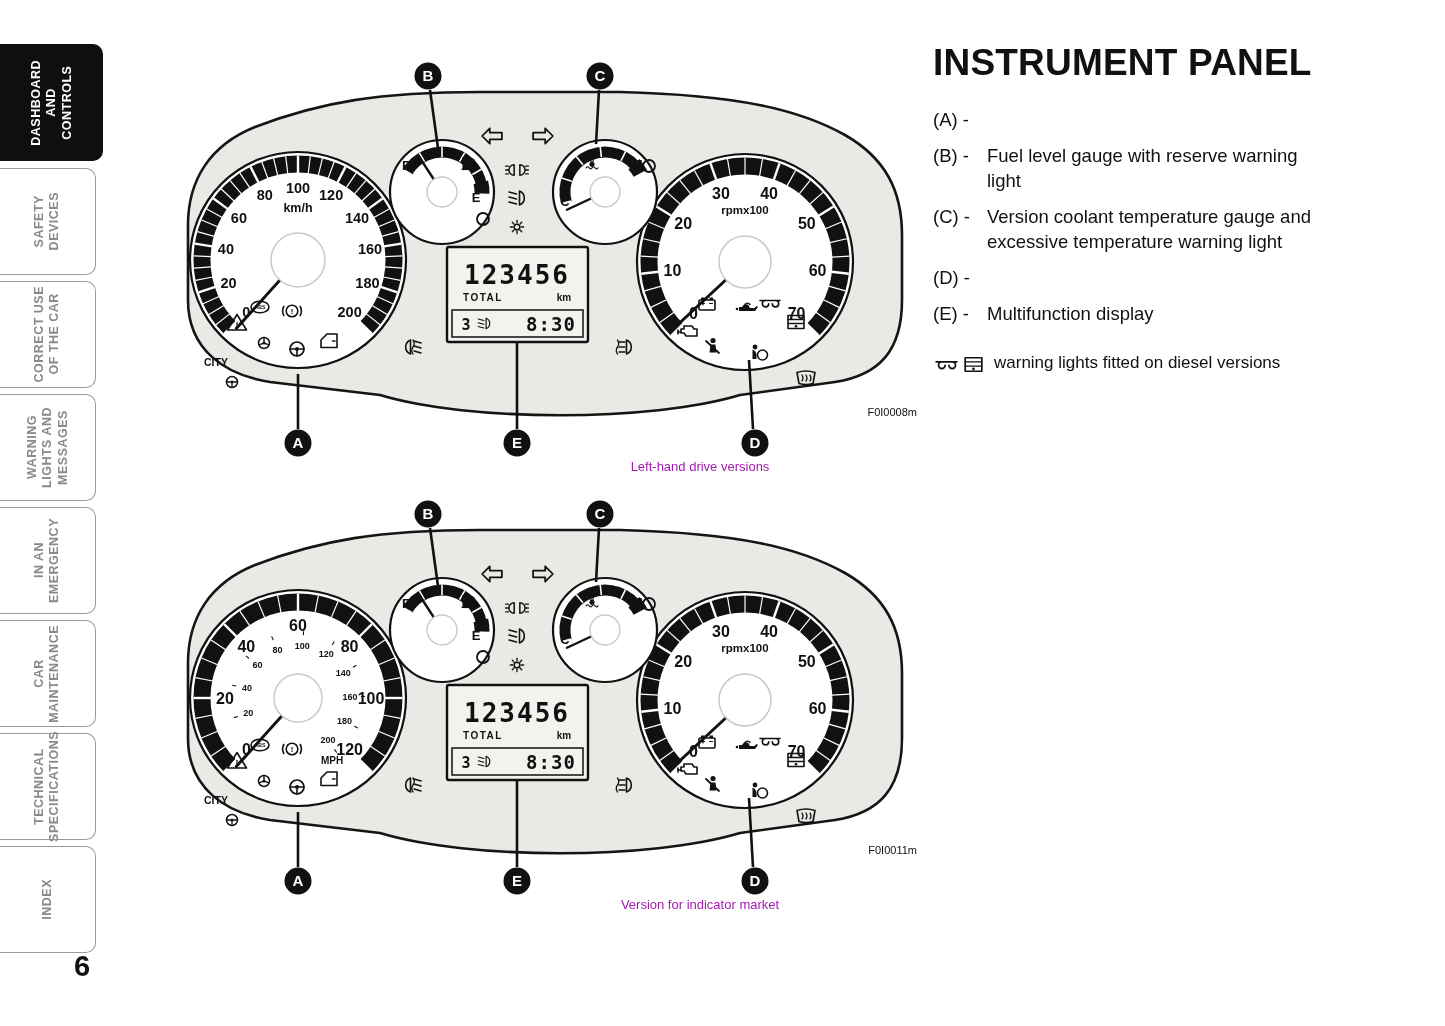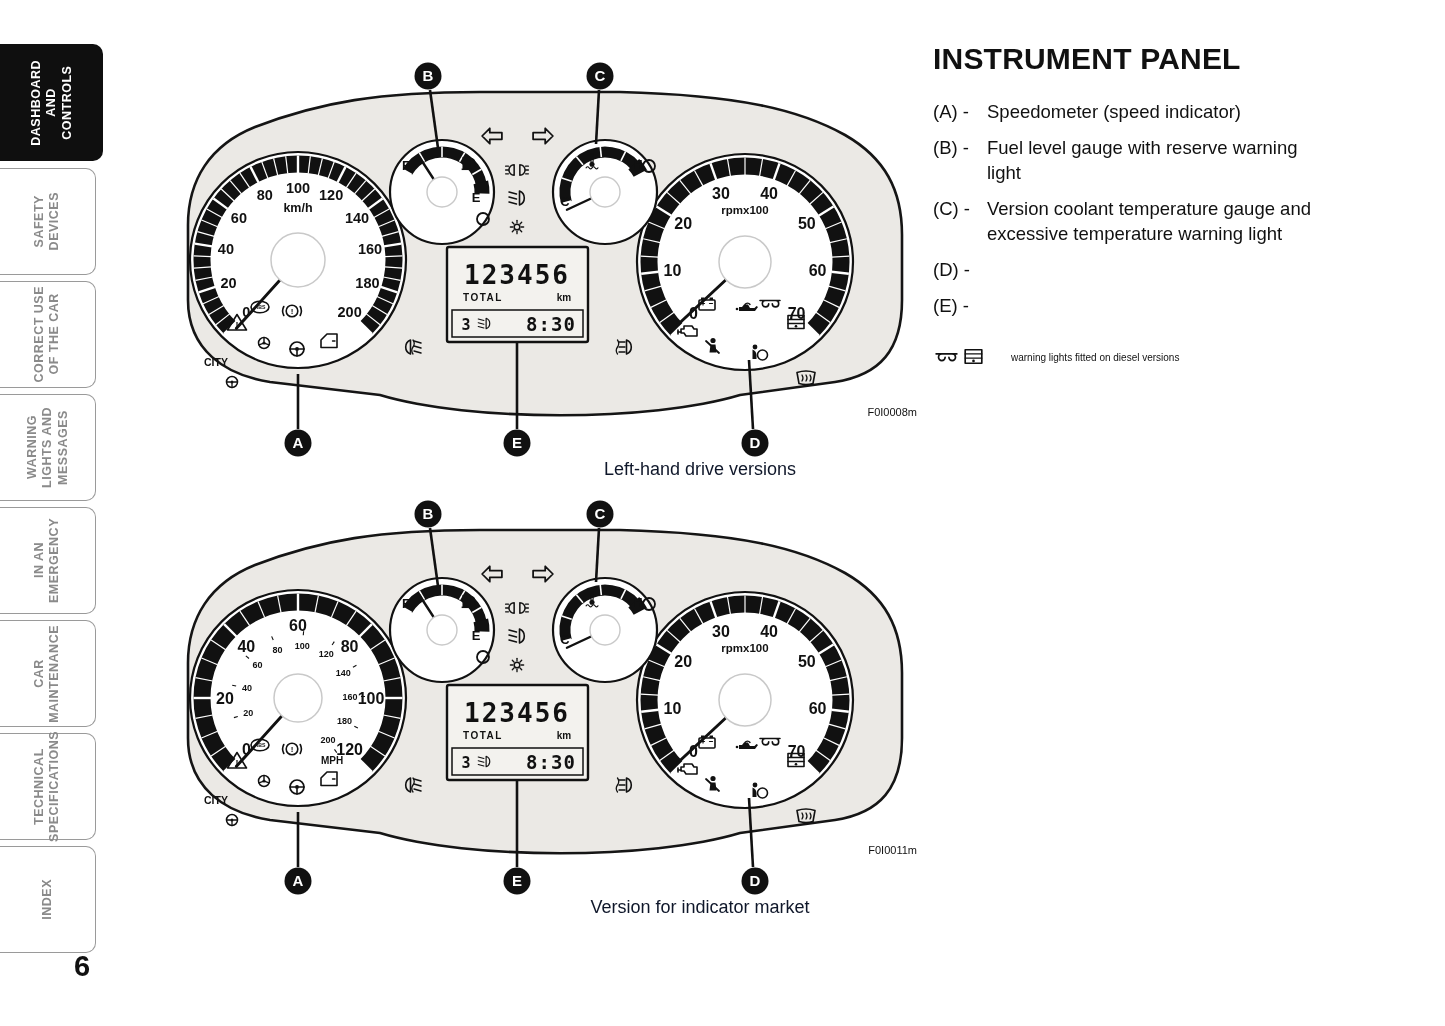--- a/index.html
+++ b/index.html
@@ -9,29 +9,29 @@
   .tab{box-sizing:border-box;width:96px;height:107px;margin-bottom:6px;border:1.5px solid #9a9a9a;
        border-left:none;border-radius:0 10px 10px 0;background:#fff;color:#8a8a8a;
        display:flex;align-items:center;justify-content:center}
   .tab.active{width:103px;height:117px;background:#0f0f0f;color:#fff;border:none;margin-bottom:7px}
   .tab-label{writing-mode:vertical-rl;transform:rotate(180deg);white-space:pre-line;font-weight:bold;
        font-size:12.5px;letter-spacing:.5px;text-align:center;line-height:1.22}
   #page-number{position:absolute;left:74px;top:950px;font-size:29px;font-weight:bold}
   #figures{position:absolute;left:180px;top:0}
   .fig{position:absolute;left:0;width:780px}
   .fig svg{display:block}
-  .caption{position:absolute;left:250px;top:399px;width:540px;text-align:center;font-size:18px;color:#0f172a}
+  .caption{position:absolute;left:250px;top:399px;width:540px;text-align:center;font-size:13px;color:#a21caf}
   .right-col{position:absolute;left:933px;top:42px;width:400px}
-  .right-col h1{margin:0;font-size:30px;font-weight:800;letter-spacing:.2px}
+  .right-col h1{margin:0;font-size:37px;font-weight:800;letter-spacing:.2px}
   .right-col h2{margin:34px 0 0 0;font-size:21px;font-weight:bold}
   .legend{margin-top:24px}
   .item{display:flex;font-size:18.5px;line-height:1.32;margin-bottom:12px}
   .item .key{flex:0 0 54px}
   .item .text{flex:1}
-  .note{margin-top:26px;display:flex;align-items:center;gap:24px;font-size:10px}
+  .note{margin-top:26px;display:flex;align-items:flex-start;gap:7px;font-size:17px}
   .note svg{flex:0 0 auto}
 </style>
 </head>
 <body>
 
 <div class="page-root">
   <aside id="sidebar">
       <div class="tab active">
         <span class="tab-label">DASHBOARD
 AND
@@ -719,35 +719,35 @@
           </g>
         </svg>
         <div class="caption">Version for indicator market</div>
       </div>
     </main>
   <section class="right-col">
     <h1>INSTRUMENT PANEL</h1>
     <div class="legend" id="legend">
         <div class="item">
           <span class="key">(A) -</span>
-          <span class="text">Speedometer (speed indicator)</span>
         </div>
         <div class="item">
           <span class="key">(B) -</span>
           <span class="text">Fuel level gauge with reserve warning light</span>
         </div>
         <div class="item">
           <span class="key">(C) -</span>
           <span class="text">Version coolant temperature gauge and excessive temperature warning light</span>
         </div>
         <div class="item">
           <span class="key">(D) -</span>
         </div>
         <div class="item">
           <span class="key">(E) -</span>
+          <span class="text">Multifunction display</span>
         </div>
       </div>
     <div class="note">
       <span id="note-icons"><svg viewBox="-13 -11 26 22" width="27" height="23">
             <g transform="translate(0,0) scale(1)">
               <path fill="none" stroke="#111" stroke-width="1.6" stroke-linecap="round" stroke-linejoin="round" d="M-10,-2.5 H10 M-4.5,-2.5 a3.2,3.2 0 1 0 3.2,3.2 M5.5,-2.5 a3.2,3.2 0 1 1 -3.2,3.2"></path>
             </g>
           </svg><svg viewBox="-13 -11 26 22" width="27" height="23">
             <g transform="translate(0,0) scale(1)">
               <rect fill="none" stroke="#111" stroke-width="1.6" stroke-linecap="round" stroke-linejoin="round" x="-8" y="-6.5" width="16" height="13"></rect>

